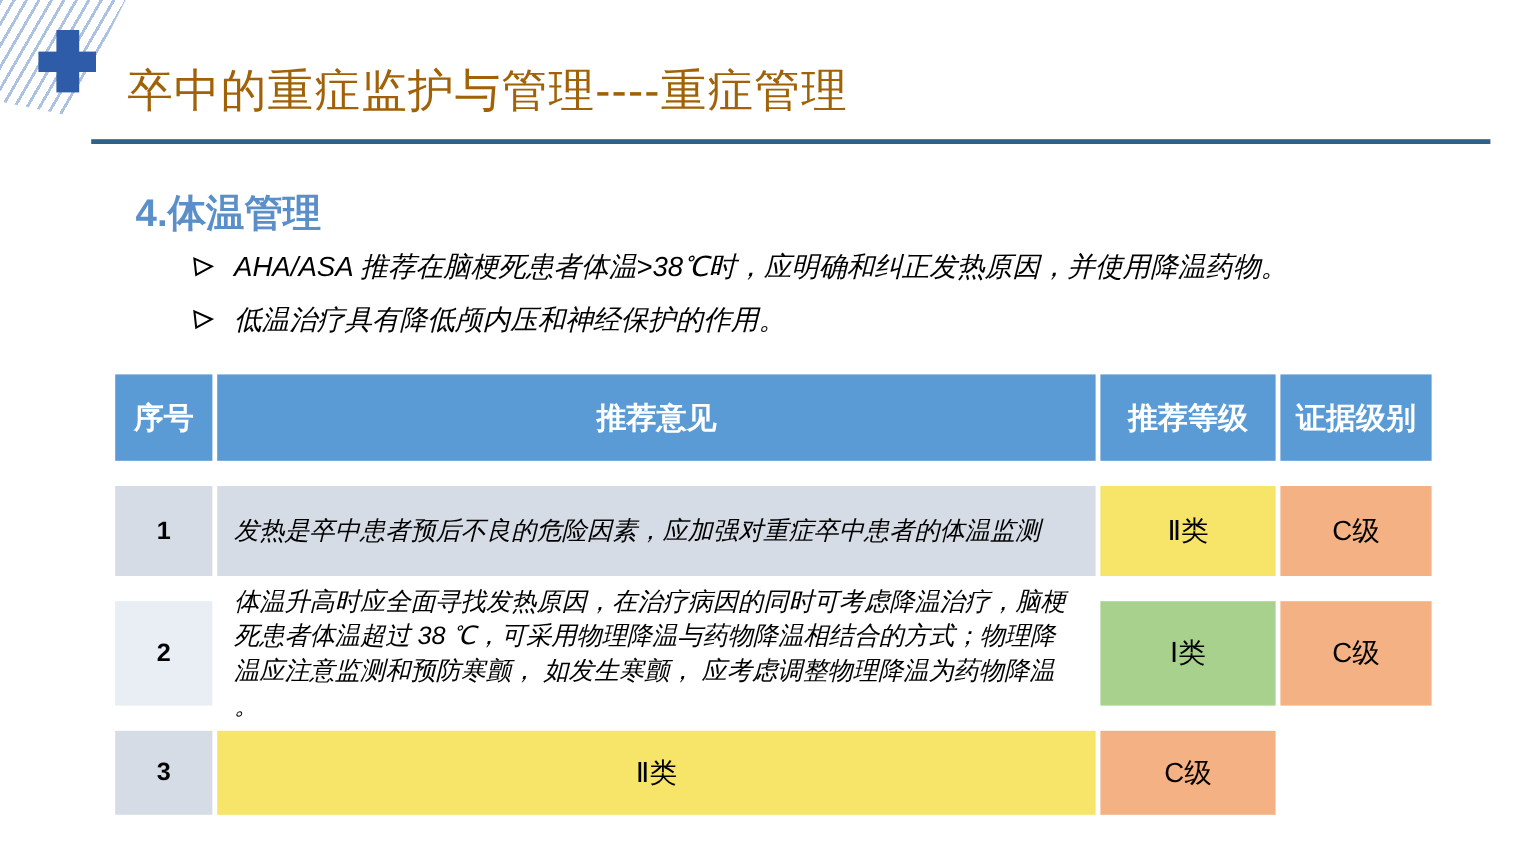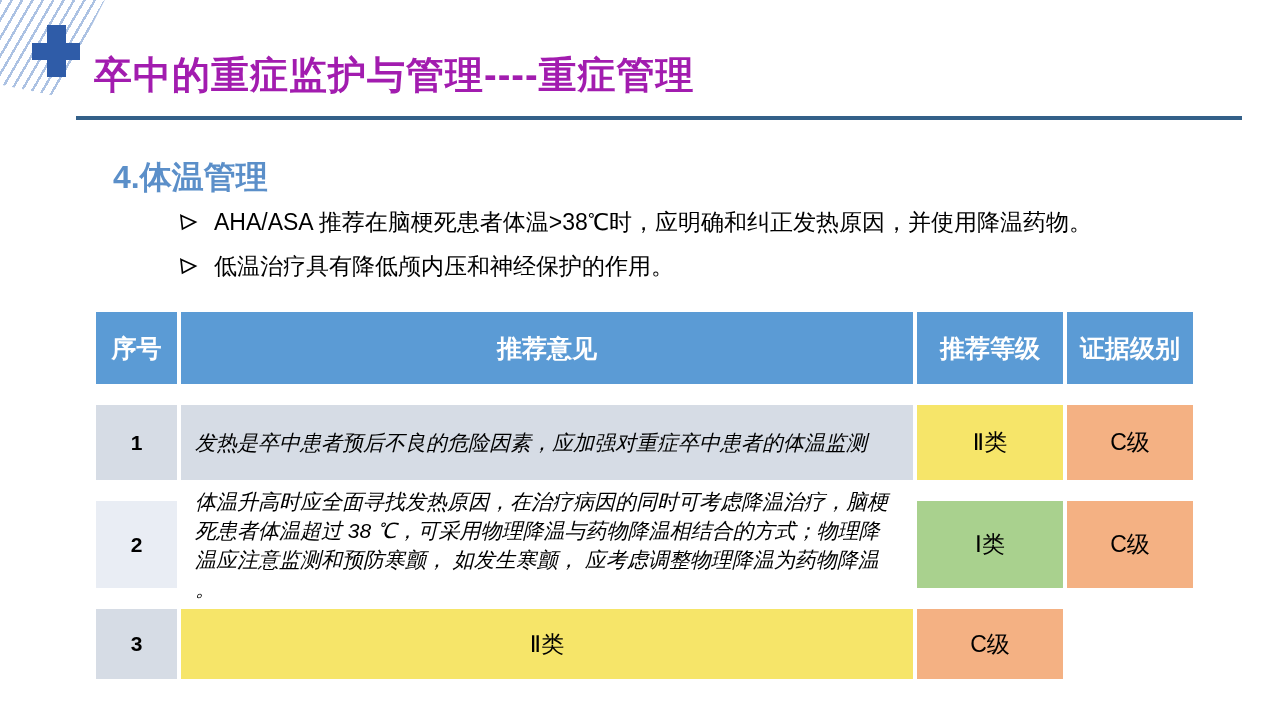--- a/index.html
+++ b/index.html
@@ -34,48 +34,49 @@
   .cross::after {
     content: "";
     position: absolute;
     left: 0; top: 18px;
     width: 48px; height: 17px;
     background: #2F5CA8;
   }
 
   .slide-title {
     position: absolute;
-    left: 94px; top: 50px;
+    left: 106px; top: 50px;
     font-size: 38px;
-    font-weight: 700;
+    font-weight: 400;
     letter-spacing: 1px;
-    color: #a21caf;
+    color: #a16207;
     white-space: nowrap;
   }
   .title-rule {
     position: absolute;
     left: 76px; top: 116px;
     width: 1166px; height: 4px;
     background: #336089;
   }
 
   .section-heading {
     position: absolute;
     left: 113px; top: 156px;
     font-size: 32px;
     font-weight: 600;
     color: #5B8FC9;
     white-space: nowrap;
   }
 
   .bullets {
     position: absolute;
-    left: 178px; top: 207px;
+    left: 159px; top: 207px;
     width: 1080px;
     list-style: none;
+    font-style: italic;
   }
   .bullet-row {
     display: flex;
     align-items: flex-start;
     margin-bottom: 13px;
   }
   .bullet-icon {
     flex: 0 0 auto;
     width: 20px; height: 20px;
     margin: 5px 16px 0 0;

